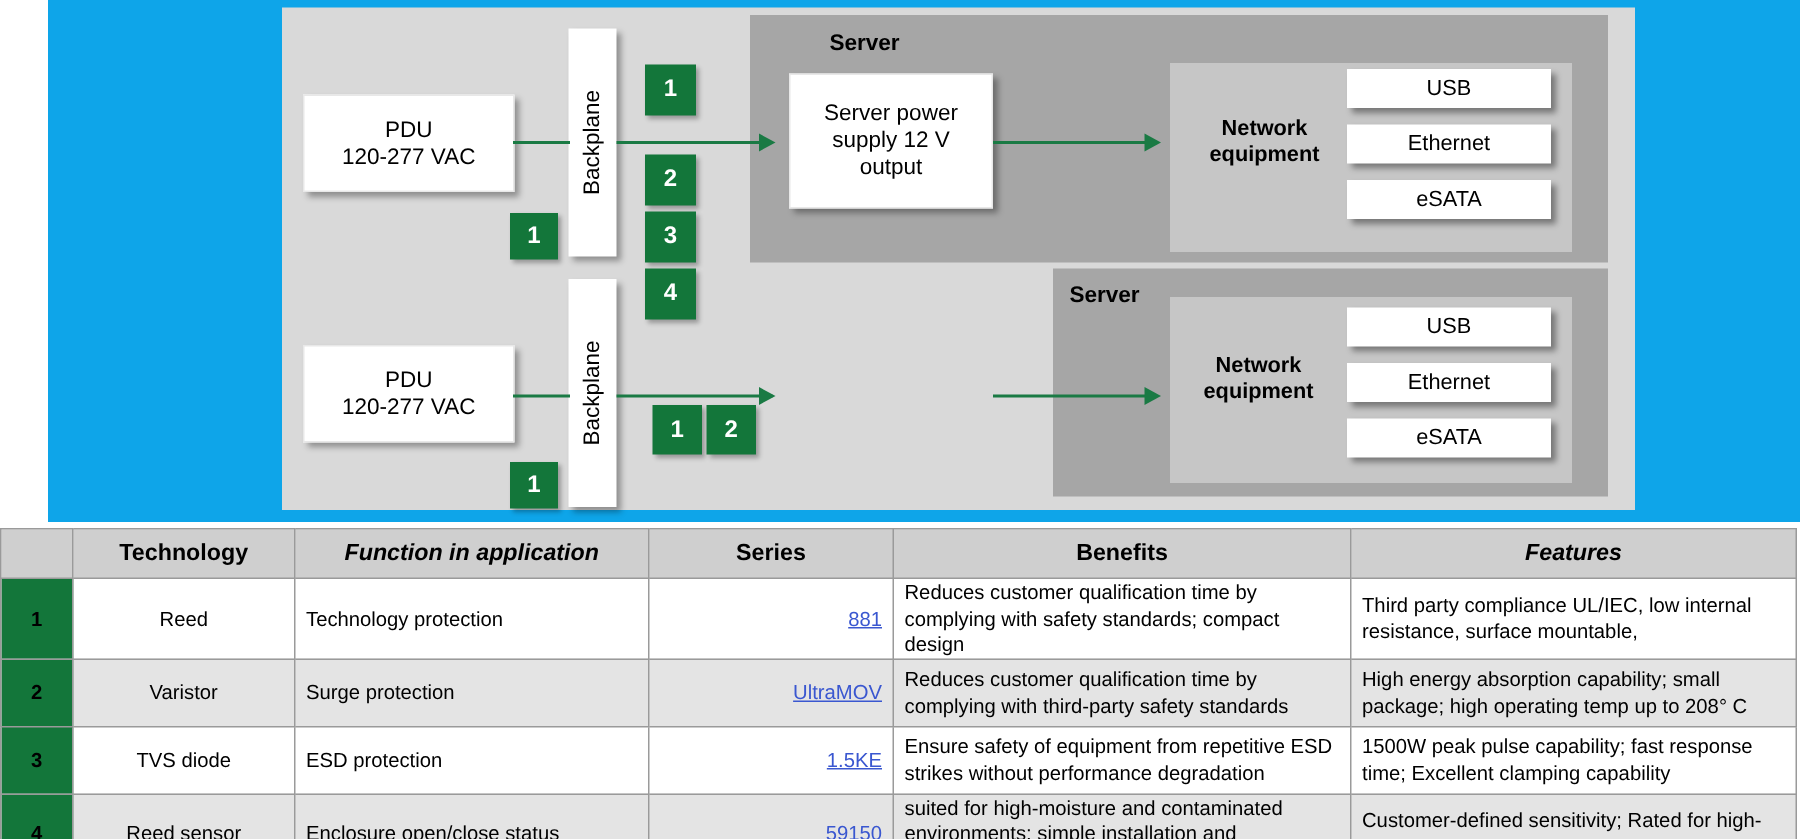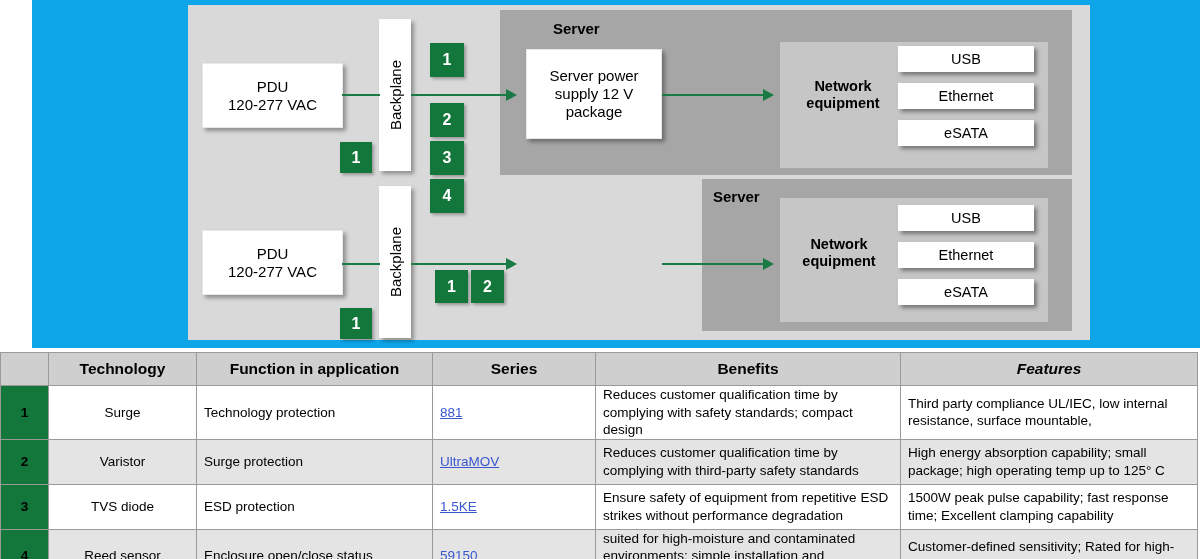--- a/index.html
+++ b/index.html
@@ -139,21 +139,21 @@
   tr.r-gray  td { background: #e4e4e4; }
   td.num {
     background: #13763a !important;
     color: #ffffff;
     font-weight: bold;
     font-size: 16px;
     text-align: center;
   }
   td.tech { text-align: center; }
   td.func { text-align: left; }
-  td.series { text-align: left; }
+  td.series { text-align: right; }
   td.series a {
     color: #3a57d0;
     text-decoration: underline;
     font-size: 13.5px;
   }
   td.txt { text-align: left; line-height: 1.30; }
 </style>
 </head>
 <body>
 
@@ -170,21 +170,21 @@
   </div>
 
   <div class="port-box" style="left:866px; top:46px; width:136px; height:26px;">USB</div>
   <div class="port-box" style="left:866px; top:83px; width:136px; height:26px;">Ethernet</div>
   <div class="port-box" style="left:866px; top:120px; width:136px; height:26px;">eSATA</div>
 
   <div class="wbox" style="left:494px; top:49px; width:136px; height:90px;">
     <div>
       <span>Server power</span><br>
       <span>supply 12 V</span><br>
-      <span>package</span>
+      <span>output</span>
     </div>
   </div>
 
   <div class="wbox" style="left:170px; top:63px; width:141px; height:65px;">
     <div>
       <span>PDU</span><br>
       <span>120-277 VAC</span>
     </div>
   </div>
 
@@ -239,42 +239,42 @@
   <div class="badge" style="left:403px; top:270px; width:33px; height:33px;">1</div>
   <div class="badge" style="left:439px; top:270px; width:33px; height:33px;">2</div>
 </div>
 
 <div id="tablewrap">
   <table class="spec">
     <thead>
       <tr>
         <th style="width:48px;"></th>
         <th style="width:148px;">Technology</th>
-        <th style="width:236px;">Function in application</th>
+        <th style="width:236px;font-style:italic;">Function in application</th>
         <th style="width:163px;margin-left:14px;">Series</th>
         <th style="width:305px;">Benefits</th>
         <th style="width:297px;font-style:italic;">Features</th>
       </tr>
     </thead>
     <tbody>
       <tr class="r-white">
         <td class="num">1</td>
-        <td class="tech">Surge</td>
+        <td class="tech">Reed</td>
         <td class="func">Technology protection</td>
         <td class="series"><a href="#">881</a></td>
         <td class="txt">Reduces customer qualification time by complying with safety standards; compact design</td>
         <td class="txt">Third party compliance UL/IEC, low internal resistance, surface mountable,</td>
       </tr>
       <tr class="r-gray">
         <td class="num">2</td>
         <td class="tech">Varistor</td>
         <td class="func">Surge protection</td>
         <td class="series"><a href="#">UltraMOV</a></td>
         <td class="txt">Reduces customer qualification time by complying with third-party safety standards</td>
-        <td class="txt">High energy absorption capability; small package; high operating temp up to 125° C</td>
+        <td class="txt">High energy absorption capability; small package; high operating temp up to 208° C</td>
       </tr>
       <tr class="r-white">
         <td class="num">3</td>
         <td class="tech">TVS diode</td>
         <td class="func">ESD protection</td>
         <td class="series"><a href="#">1.5KE</a></td>
         <td class="txt">Ensure safety of equipment from repetitive ESD strikes  without performance degradation</td>
         <td class="txt">1500W peak pulse capability; fast response time; Excellent clamping capability</td>
       </tr>
       <tr class="r-gray">

